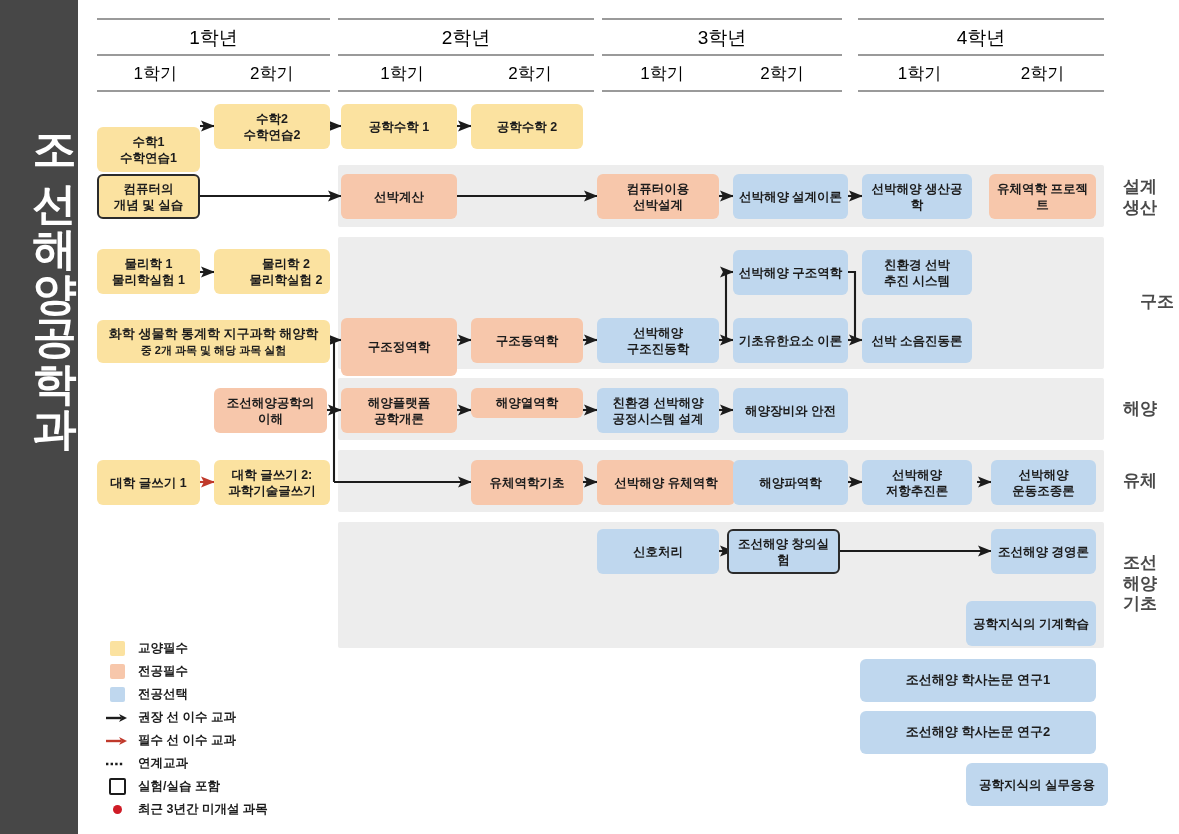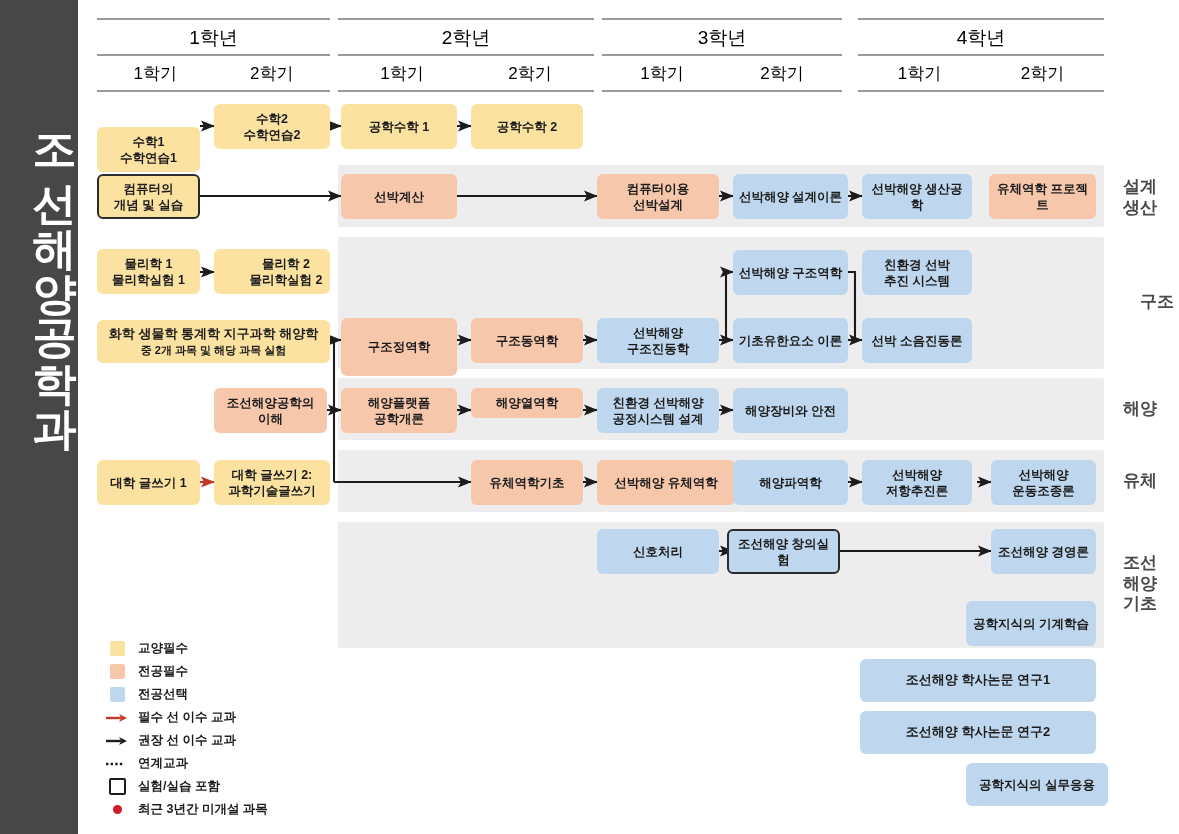--- a/index.html
+++ b/index.html
@@ -277,38 +277,38 @@
     </div>
     <div class="legend-row">
       <span class="legend-key">
           <span class="sw" style="background:#bfd7ee"></span>
         </span>
       <span class="legend-text">전공선택</span>
     </div>
     <div class="legend-row">
       <span class="legend-key">
         <svg width="24" height="12" viewBox="0 0 24 12">
+            <path d="M1,6 L16,6" stroke="#1c1c1c" stroke-width="2.4"></path>
+            <path d="M14,2 L22,6 L14,10 L16.4,6 Z" fill="#1c1c1c"></path>
+          </svg>
+      </span>
+      <span class="legend-text">권장 선 이수 교과</span>
+    </div>
+    <div class="legend-row">
+      <span class="legend-key">
+        <svg width="24" height="12" viewBox="0 0 24 12">
             <path d="M1,6 L16,6" stroke="#c0392b" stroke-width="2.4"></path>
             <path d="M14,2 L22,6 L14,10 L16.4,6 Z" fill="#c0392b"></path>
           </svg>
       </span>
       <span class="legend-text">필수 선 이수 교과</span>
     </div>
     <div class="legend-row">
       <span class="legend-key">
         <svg width="24" height="12" viewBox="0 0 24 12">
-            <path d="M1,6 L16,6" stroke="#1c1c1c" stroke-width="2.4"></path>
-            <path d="M14,2 L22,6 L14,10 L16.4,6 Z" fill="#1c1c1c"></path>
-          </svg>
-      </span>
-      <span class="legend-text">권장 선 이수 교과</span>
-    </div>
-    <div class="legend-row">
-      <span class="legend-key">
-        <svg width="24" height="12" viewBox="0 0 24 12">
             <path d="M1,6 L18,6" stroke="#1c1c1c" stroke-width="2.4" stroke-dasharray="2.4 2.2"></path>
           </svg>
       </span>
       <span class="legend-text">연계교과</span>
     </div>
     <div class="legend-row">
       <span class="legend-key">
           <span class="box-open"></span>
         </span>
       <span class="legend-text">실험/실습 포함</span>

